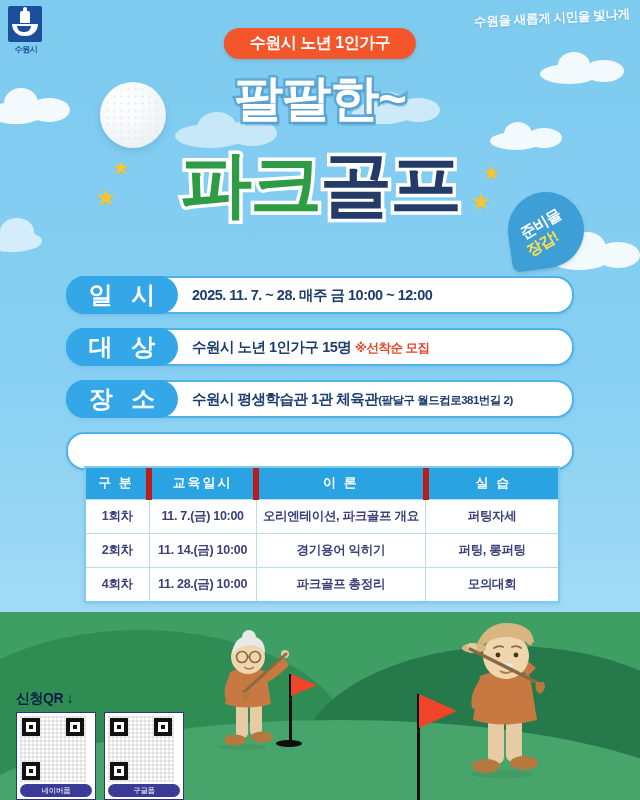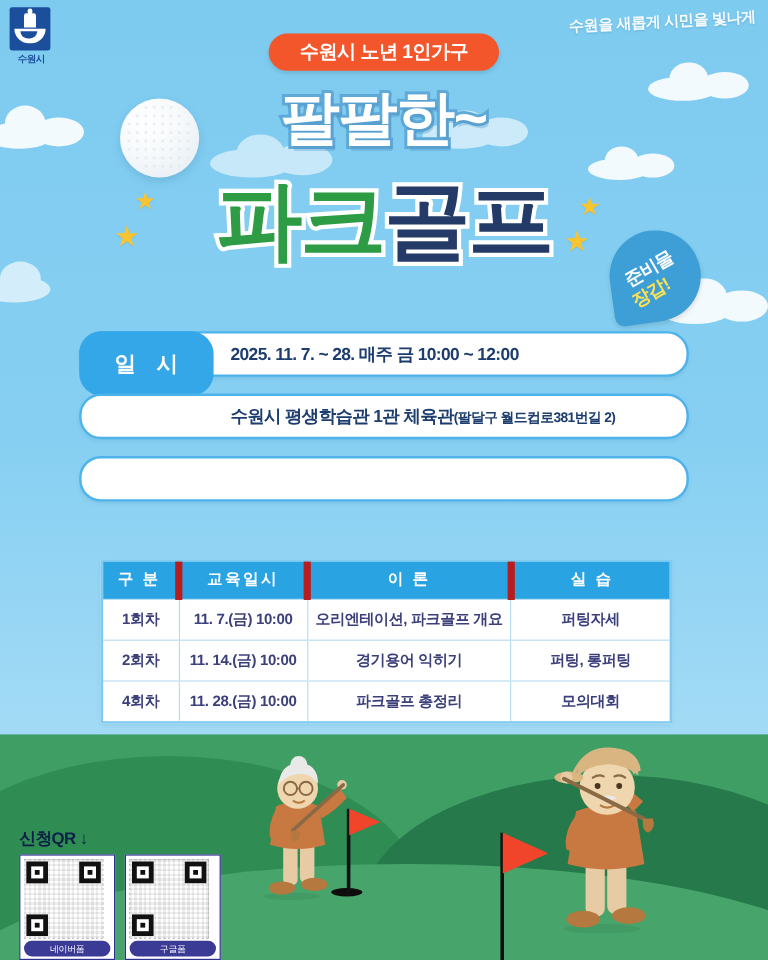--- a/index.html
+++ b/index.html
@@ -68,22 +68,22 @@
   .badge span{position:absolute;display:block;font-weight:bold;letter-spacing:-.5px;
       transform:rotate(-22deg);white-space:nowrap;}
   .badge .b1{left:12px;top:22px;font-size:15px;color:#ffffff;}
   .badge .b2{left:16px;top:42px;font-size:15px;color:#ffe14f;}
 
   
   .info{position:absolute;left:66px;top:276px;width:508px;}
   .irow{position:relative;height:34px;margin-bottom:14px;
       background:#ffffff;border:2px solid #4db3ea;border-radius:18px;
       display:flex;align-items:center;box-shadow:0 2px 3px rgba(40,100,150,.10);}
-  .ilab{position:absolute;left:-2px;top:-2px;height:54px;width:112px;
-      background:#33a7e8;border-radius:19px;color:#fff;font-size:18px;font-weight:bold;
+  .ilab{position:absolute;left:-2px;top:-2px;height:38px;width:112px;
+      background:#33a7e8;border-radius:19px;color:#fff;font-size:24px;font-weight:bold;
       display:flex;align-items:center;justify-content:center;letter-spacing:6px;
       text-indent:6px;}
   .ival{margin-left:124px;font-size:14.5px;color:#1c3d6e;font-weight:bold;
       letter-spacing:-.5px;white-space:nowrap;}
   .ival .red{color:#e0482b;font-size:12.5px;}
   .ival .small{font-size:11.5px;}
   .irow.underline .ival{text-decoration:underline;text-underline-offset:2px;}
 
   
   .tblwrap{position:absolute;left:84px;top:466px;width:472px;
@@ -213,20 +213,28 @@
     <span class="b1">준비물</span>
     <span class="b2">장갑!</span>
   </div>
 
   <div class="info">
     <div class="irow">
       <div class="ilab">일 시</div>
       <div class="ival"><span>2025. 11. 7. ~ 28. 매주 금 10:00 ~ 12:00</span></div>
     </div>
     <div class="irow">
+      <div class="ilab">대 상</div>
+      <div class="ival">
+        <span>수원시 노년 1인가구 15명</span>
+        <span class="red">※선착순 모집</span>
+      </div>
+    </div>
+    <div class="irow">
+      <div class="ilab">장 소</div>
       <div class="ival">
         <span>수원시 평생학습관 1관 체육관</span><span class="small">(팔달구 월드컵로381번길 2)</span>
       </div>
     </div>
     <div class="irow underline">
     </div>
   </div>
 
   <div class="tblwrap">
     <table>

